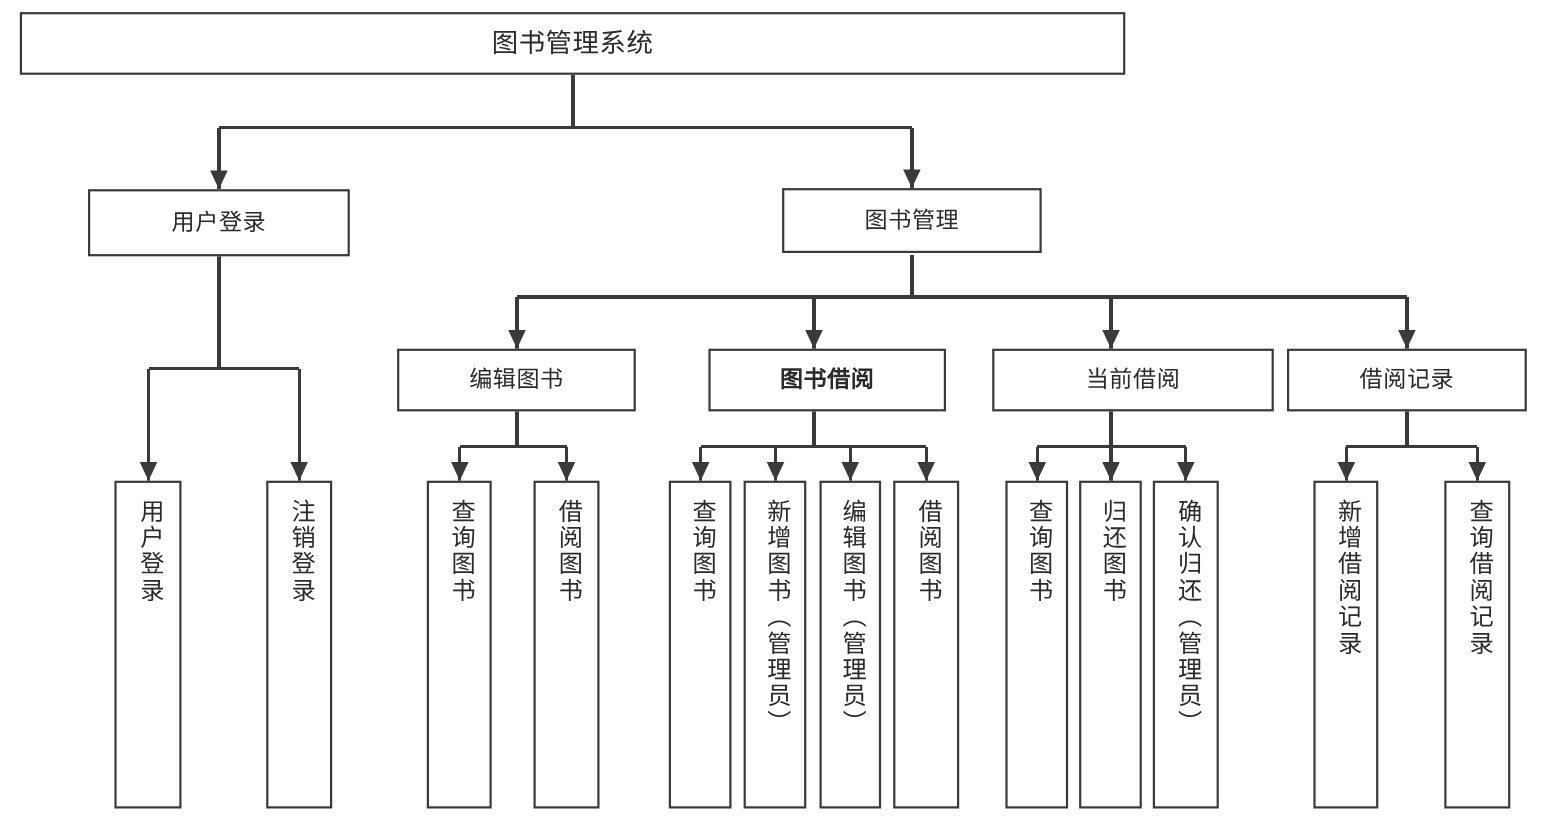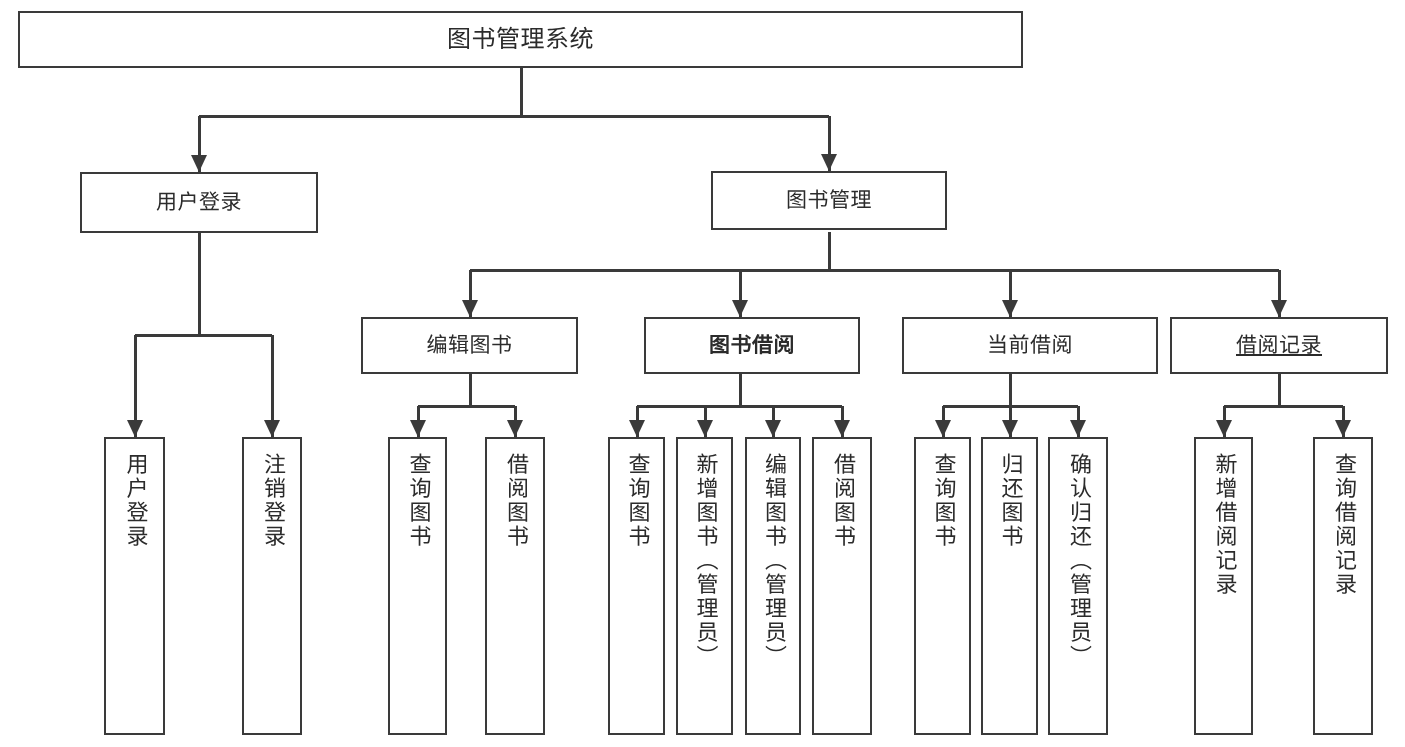--- a/index.html
+++ b/index.html
@@ -144,21 +144,21 @@
       </div>
       <div class="node horizontal" style="left: 361px; top: 317px; width: 217px; height: 57px;">
         <span class="node-label">编辑图书</span>
       </div>
       <div class="node horizontal" style="left: 644px; top: 317px; width: 216px; height: 57px; font-weight: bold;">
         <span class="node-label">图书借阅</span>
       </div>
       <div class="node horizontal" style="left: 902px; top: 317px; width: 256px; height: 57px;">
         <span class="node-label">当前借阅</span>
       </div>
-      <div class="node horizontal" style="left: 1170px; top: 317px; width: 218px; height: 57px; text-decoration: underline;">
+      <div class="node horizontal" style="left: 1170px; top: 317px; width: 218px; height: 57px;">
         <span class="node-label">借阅记录</span>
       </div>
       <div class="node vertical" style="left: 104px; top: 437px; width: 61px; height: 298px;">
         <span class="node-label">用户登录</span>
       </div>
       <div class="node vertical" style="left: 242px; top: 437px; width: 60px; height: 298px;">
         <span class="node-label">注销登录</span>
       </div>
       <div class="node vertical" style="left: 388px; top: 437px; width: 59px; height: 298px;">
         <span class="node-label">查询图书</span>

